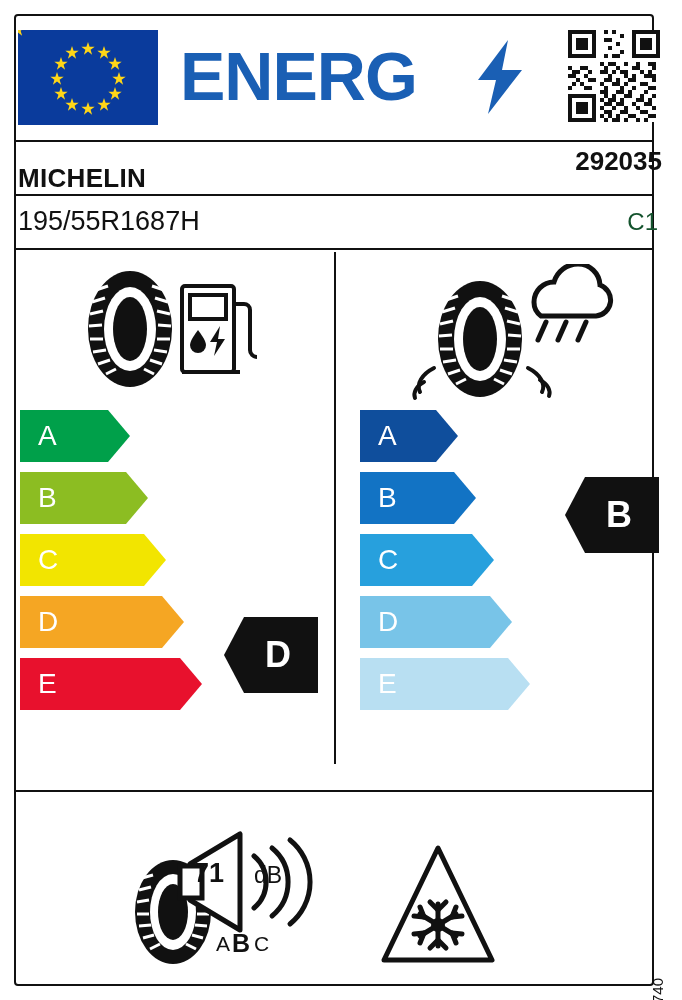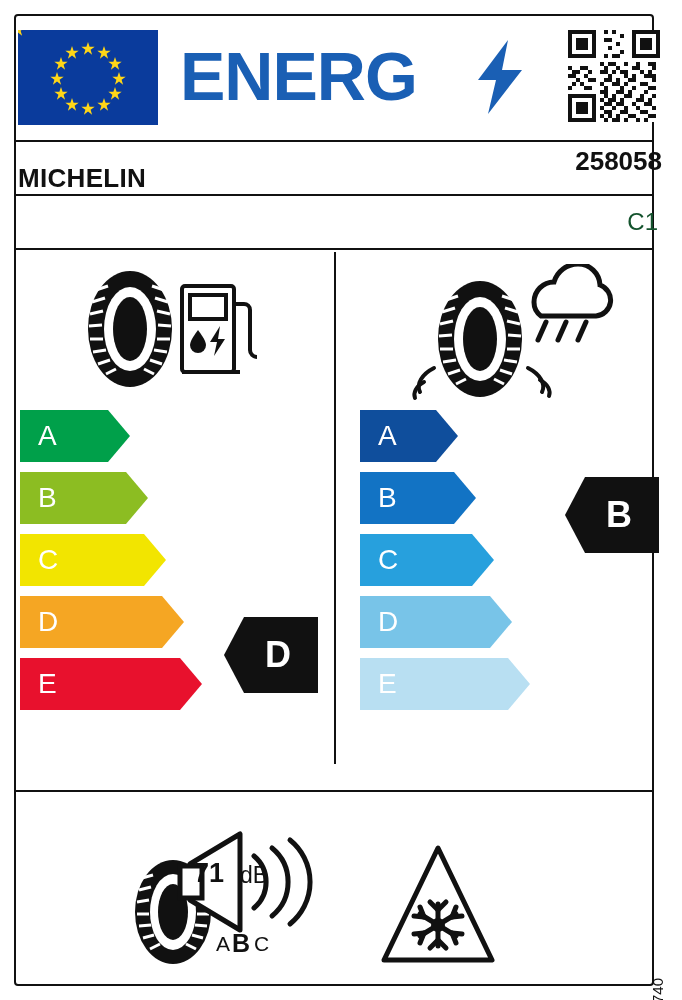--- a/index.html
+++ b/index.html
@@ -260,23 +260,24 @@
           <rect x="17" y="22" width="1" height="1"></rect>
             <rect x="19" y="22" width="1" height="1"></rect>
         </g>
       </svg>
     </div>
   </div>
 
   <div class="hr" style="left:16px;top:140px;width:636px;"></div>
 
   <div class="brand">MICHELIN</div>
-  <div class="code">258058</div>
+  <div class="code">292035</div>
   <div class="hr" style="left:16px;top:194px;width:636px;"></div>
 
+  <div class="size">195/55R1687H</div>
   <div class="class">C1</div>
   <div class="hr" style="left:16px;top:248px;width:636px;"></div>
 
   <div class="vline" style="left:334px;top:252px;height:512px;"></div>
 
   <div class="pic" style="left:78px;top:264px;width:180px;height:130px;">
     <svg width="180" height="130" viewBox="0 0 180 130">
 
       <g>
         <ellipse cx="52" cy="65" rx="42" ry="58" fill="#111"></ellipse>
@@ -467,21 +468,21 @@
       <polygon points="72,34 122,4 122,100 72,70" fill="#fff" stroke="#111" stroke-width="5" stroke-linejoin="round"></polygon>
       <rect x="62" y="36" width="22" height="32" fill="#fff" stroke="#111" stroke-width="5"></rect>
 
       <g fill="none" stroke="#111" stroke-width="5" stroke-linecap="round">
         <path d="M136 26 a34 34 0 0 1 0 52"></path>
         <path d="M154 18 a44 44 0 0 1 0 68"></path>
         <path d="M172 10 a54 54 0 0 1 0 84"></path>
       </g>
     </svg>
     <div class="db" style="left:76px;top:28px;">71</div>
-    <div class="dbunit" style="left:122px;top:32px;text-align:center;">dB</div>
+    <div class="dbunit" style="left:136px;top:32px;text-align:center;">dB</div>
     <div class="abc" style="left:98px;top:102px;">A</div>
     <div class="abc" style="left:114px;top:99px;"><b>B</b></div>
     <div class="abc" style="left:136px;top:102px;">C</div>
   </div>
 
   <div class="pic" style="left:378px;top:842px;width:120px;height:126px;">
     <svg width="120" height="126" viewBox="0 0 120 126">
       <polygon points="60,6 114,118 6,118" fill="none" stroke="#111" stroke-width="5" stroke-linejoin="round"></polygon>
       <g stroke="#111" stroke-width="5" stroke-linecap="round">
         <path d="M60 62 L60 104"></path>

